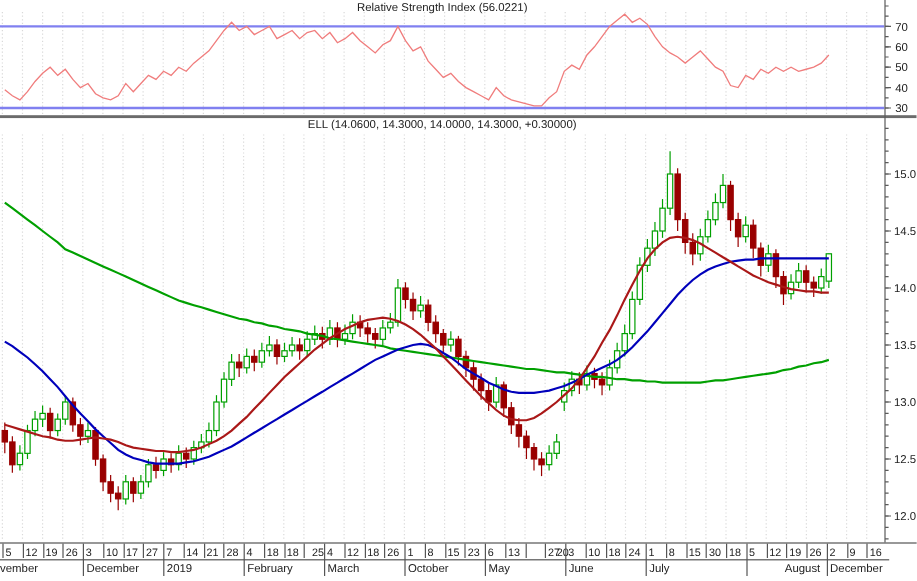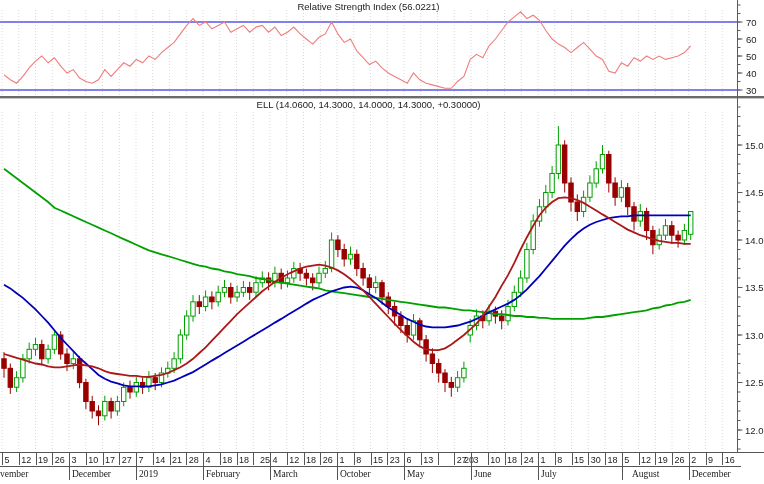--- a/index.html
+++ b/index.html
@@ -9,21 +9,21 @@
        font-size:9.5px;color:#222;letter-spacing:0;}
   #rsi-title{top:1px;}
   #price-title{top:99px;}
   #chart-svg{position:absolute;left:0;top:0;}
   #x-axis{position:absolute;left:0;top:452px;width:764px;height:32px;
        border-top:1px solid #555;}
   .dates-underline{position:absolute;left:0;top:13px;width:741px;height:0;
        border-top:1px solid #555;}
   .week-tick{position:absolute;top:0;width:1px;background:#555;}
   .week-label{position:absolute;top:2px;font-size:9px;color:#222;white-space:nowrap;}
-  .month-label{position:absolute;top:16px;font-size:9.5px;color:#222;white-space:nowrap;font-family:Liberation Serif, serif;}
+  .month-label{position:absolute;top:16px;font-size:9.5px;color:#222;white-space:nowrap;}
 </style>
 </head>
 <body>
 
 <div id="rsi-title" class="panel-title">Relative Strength Index (56.0221)</div>
 <div id="price-title" class="panel-title">ELL (14.0600, 14.3000, 14.0000, 14.3000, +0.30000)</div>
 
 <svg id="chart-svg" width="764" height="484">
     <line x1="2" y1="10" x2="2" y2="96" stroke="#d9d9d9" stroke-width="1" stroke-dasharray="1 2"></line>
     <line x1="2" y1="112" x2="2" y2="451" stroke="#d9d9d9" stroke-width="1" stroke-dasharray="1 2"></line>
@@ -507,15 +507,15 @@
     <div class="week-label" style="left: 724.75px;">16</div>
     <div class="month-label" style="left: 0px;">vember</div>
     <div class="month-label" style="left: 72px;">December</div>
     <div class="month-label" style="left: 139px;">2019</div>
     <div class="month-label" style="left: 206px;">February</div>
     <div class="month-label" style="left: 273px;">March</div>
     <div class="month-label" style="left: 340px;">October</div>
     <div class="month-label" style="left: 407px;">May</div>
     <div class="month-label" style="left: 474px;">June</div>
     <div class="month-label" style="left: 541px;">July</div>
-    <div class="month-label" style="left: 632px;">August</div>
+    <div class="month-label" style="left: 654px;">August</div>
     <div class="month-label" style="left: 691.75px;">December</div>
   </div>
 
 </body></html>

